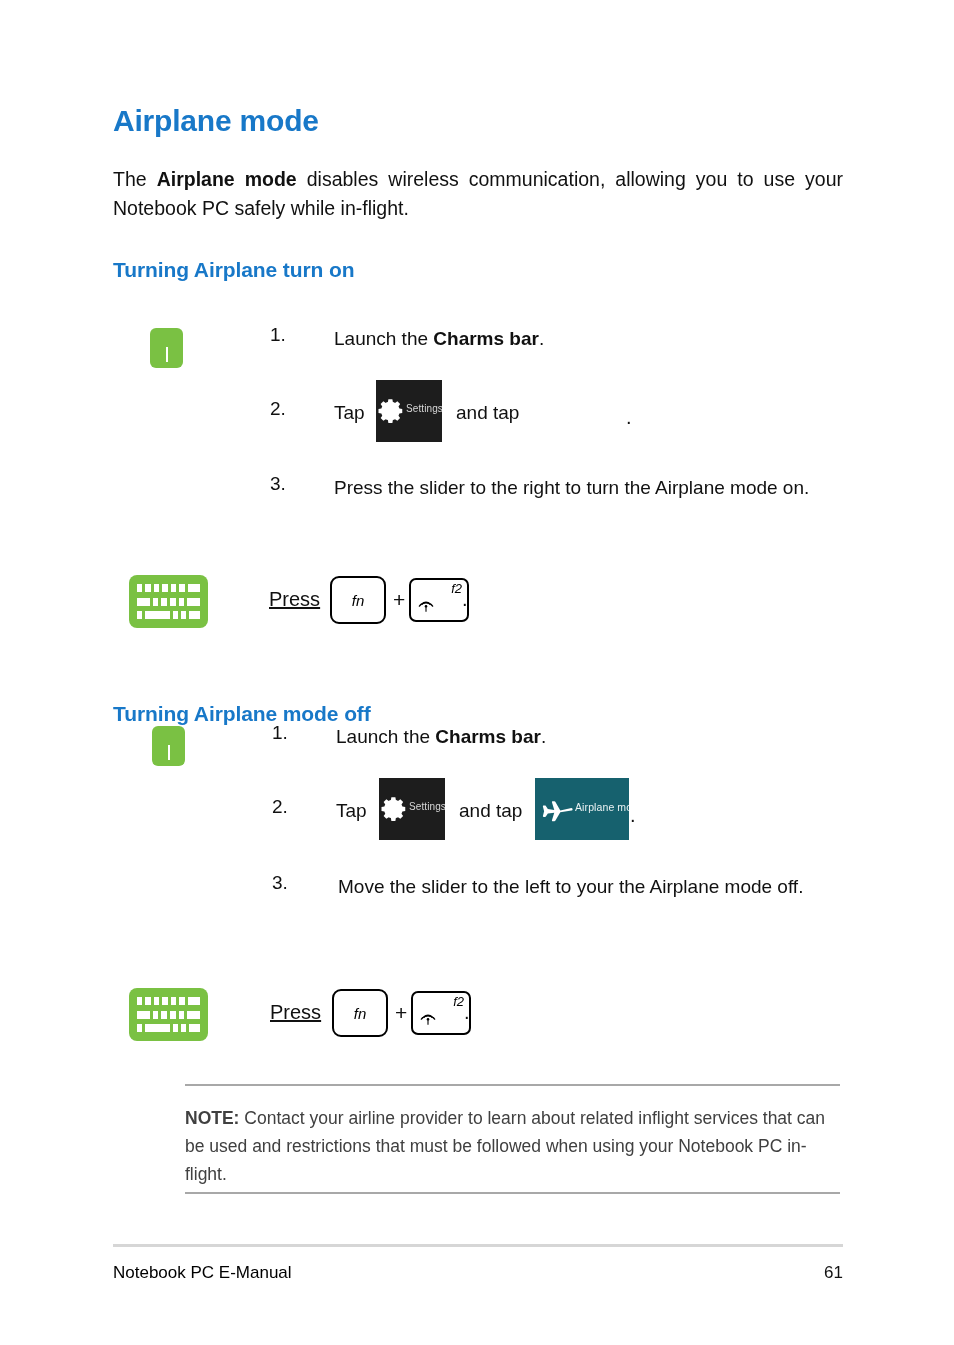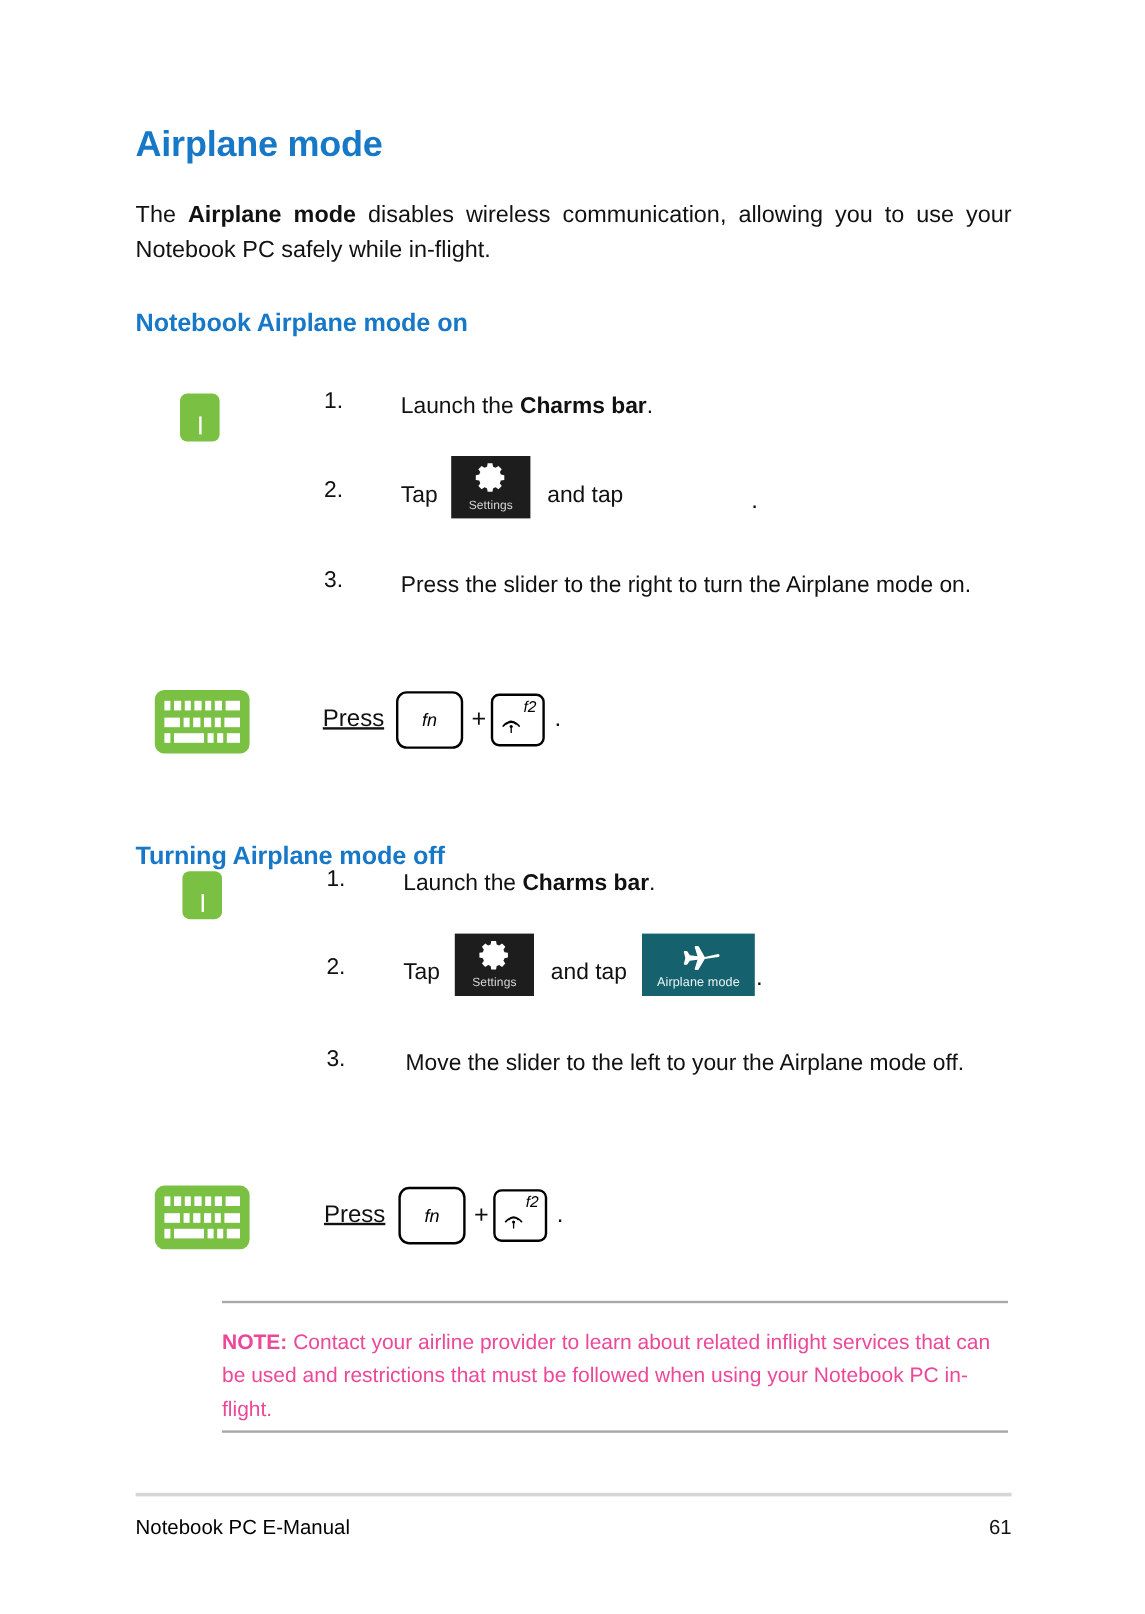--- a/index.html
+++ b/index.html
@@ -107,23 +107,23 @@
   }
   .kb-row { display: flex; gap: 3px; height: 8px; }
   .kb-key { background: #ffffff; height: 8px; flex: 1; }
   .kb-key.w2 { flex: 2.2; }
   .kb-key.space { flex: 5.2; }
 
   
   .tile {
     position: absolute;
     width: 66px;
-    height: 52px;
+    height: 62px;
     display: flex;
-    flex-direction: column;
+    flex-direction: row;
     align-items: center;
     justify-content: flex-start;
     overflow: hidden;
   }
   .tile.dark { background: #1d1d1d; }
   .tile.teal { background: #16616e; width: 94px; }
   .tile .glyph {
     flex: 1;
     display: flex;
     align-items: center;
@@ -150,21 +150,21 @@
     width: 56px;
     height: 48px;
     border-radius: 9px;
     display: flex;
     align-items: center;
     justify-content: center;
     font-size: 15px;
     font-style: italic;
   }
   .keycap.f2 {
-    width: 45px;
+    width: 60px;
     height: 44px;
     border-radius: 7px;
   }
   .keycap.f2 .f2label {
     position: absolute;
     right: 5px;
     top: 1px;
     font-size: 13px;
     font-style: italic;
   }
@@ -198,21 +198,21 @@
     height: 2px;
     background: #a8a8a8;
   }
   .note-text {
     position: absolute;
     left: 185px;
     top: 1104px;
     width: 658px;
     font-size: 17.5px;
     line-height: 28px;
-    color: #ec4899;
+    color: #404040;
   }
   .note-text b { font-weight: bold; }
 
   
   .footer-rule {
     position: absolute;
     left: 113px;
     top: 1244px;
     width: 730px;
     height: 3px;
@@ -237,21 +237,21 @@
 <body>
 
 <div class="page">
 
   <div class="h1">Airplane mode</div>
 
   <div class="intro">
     <span>The </span><b>Airplane mode</b><span> disables wireless communication, allowing you to use your Notebook PC safely while in-flight.</span>
   </div>
 
-  <div class="h2 h2-on">Notebook Airplane mode on</div>
+  <div class="h2 h2-on">Turning Airplane turn on</div>
 
   <div class="touchpad-icon" style="left:150px; top:328px;">
     <div class="divider"></div>
   </div>
 
   <div class="step-num" style="left:270px; top:324px;">1.</div>
   <div class="step-text" style="left:334px; top:324px;">
     <span>Launch the </span><b>Charms bar</b><span>.</span>
   </div>
 

